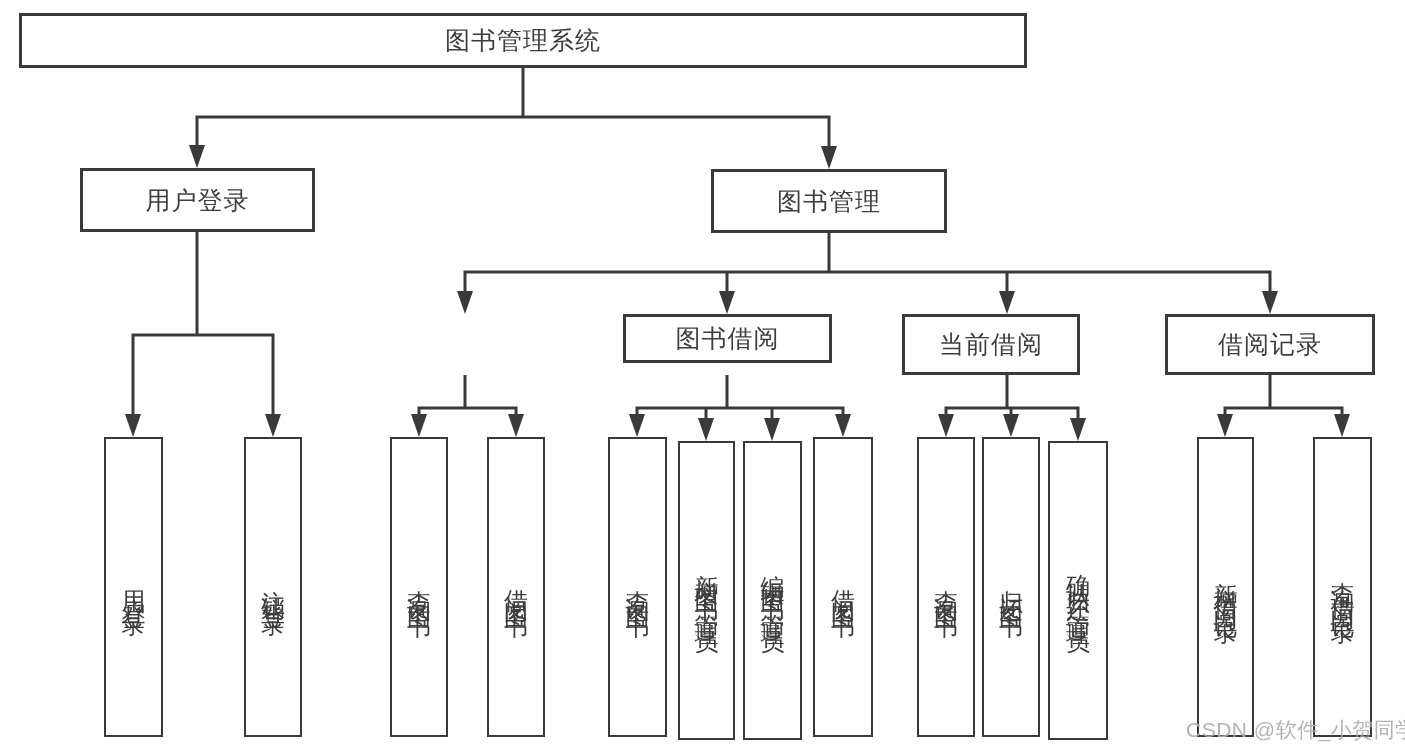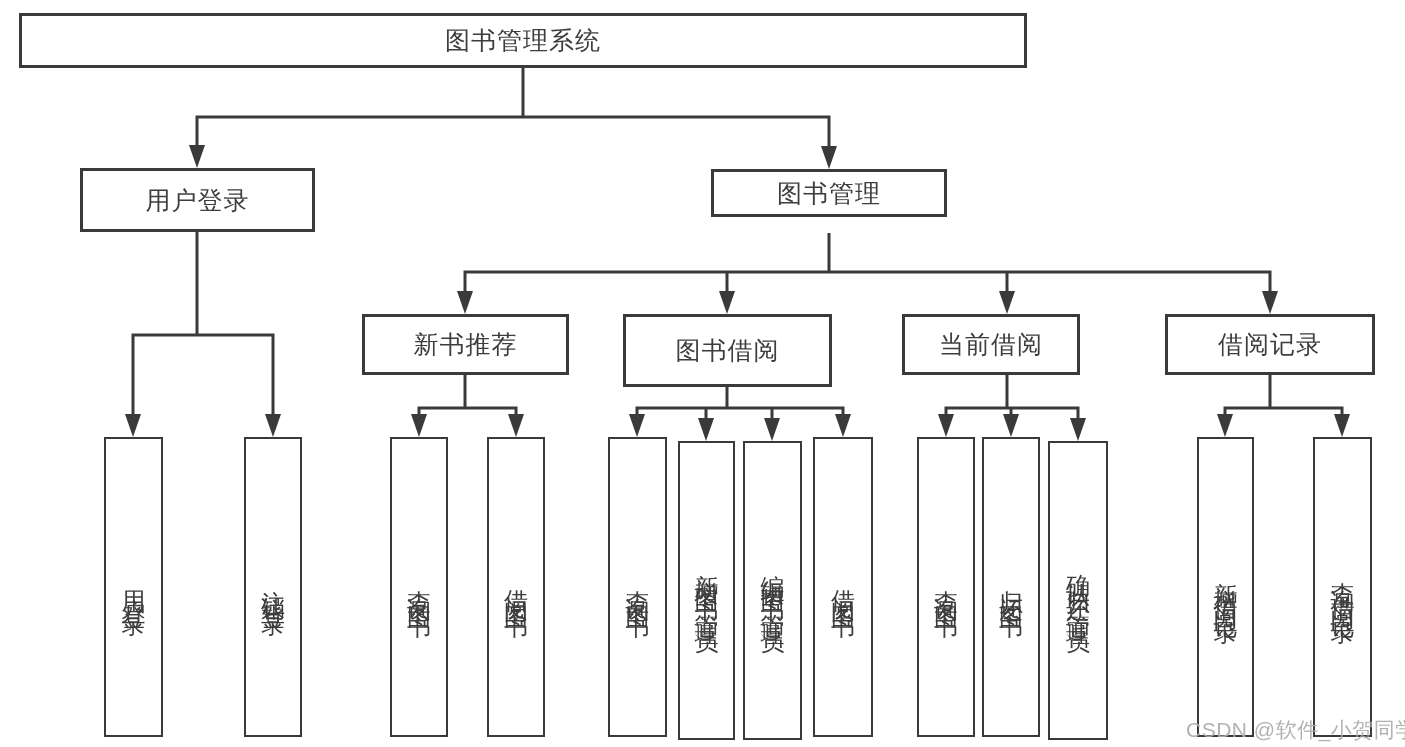--- a/index.html
+++ b/index.html
@@ -83,24 +83,23 @@
       <polygon points="1003,414 1019,414 1011,437"></polygon>
       <polygon points="1070,418 1086,418 1078,441"></polygon>
       <polygon points="1217,414 1233,414 1225,437"></polygon>
       <polygon points="1334,414 1350,414 1342,437"></polygon>
     </g>
   </svg>
 
   <div class="node h-node" style="left:19px;top:13px;width:1008px;height:55px">图书管理系统</div>
 
   <div class="node h-node" style="left:80px;top:168px;width:235px;height:64px">用户登录</div>
-  <div class="node h-node" style="left:711px;top:169px;width:236px;height:48px">图书管理</div>
+  <div class="node h-node" style="left:711px;top:169px;width:236px;height:64px">图书管理</div>
 
-  <div class="node h-node" style="left:362px;top:314px;width:207px;height:61px">新书推荐</div>
-  <div class="node h-node" style="left:623px;top:314px;width:209px;height:73px">图书借阅</div>
+  <div class="node h-node" style="left:623px;top:314px;width:209px;height:49px">图书借阅</div>
   <div class="node h-node" style="left:902px;top:314px;width:178px;height:61px">当前借阅</div>
   <div class="node h-node" style="left:1165px;top:314px;width:210px;height:61px">借阅记录</div>
 
   <div class="node v-node" style="left:104px;top:437px;width:59px;height:300px">用户登录</div>
   <div class="node v-node" style="left:244px;top:437px;width:58px;height:300px">注销登录</div>
 
   <div class="node v-node" style="left:390px;top:437px;width:58px;height:300px">查询图书</div>
   <div class="node v-node" style="left:487px;top:437px;width:58px;height:300px">借阅图书</div>
 
   <div class="node v-node" style="left:608px;top:437px;width:59px;height:300px">查询图书</div>

